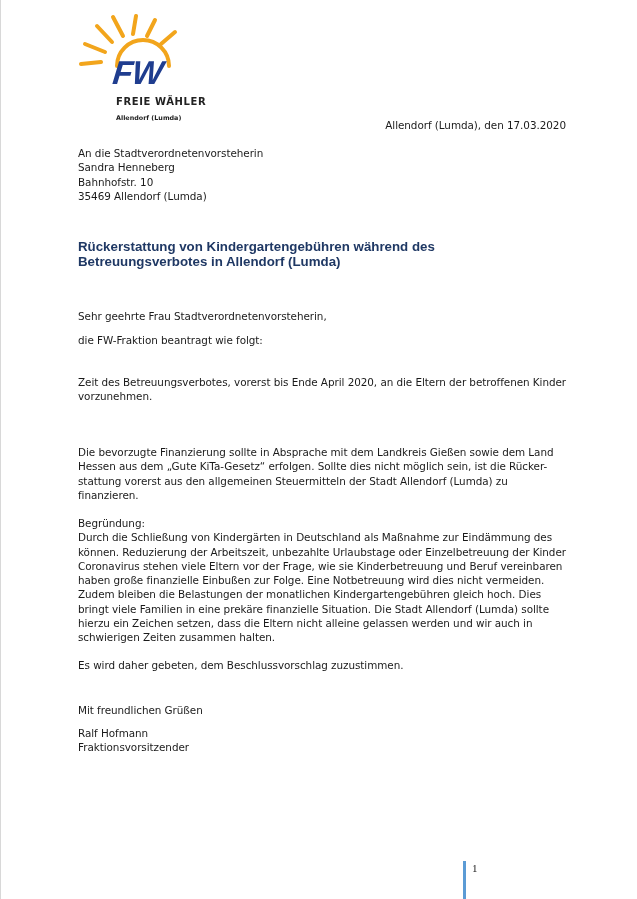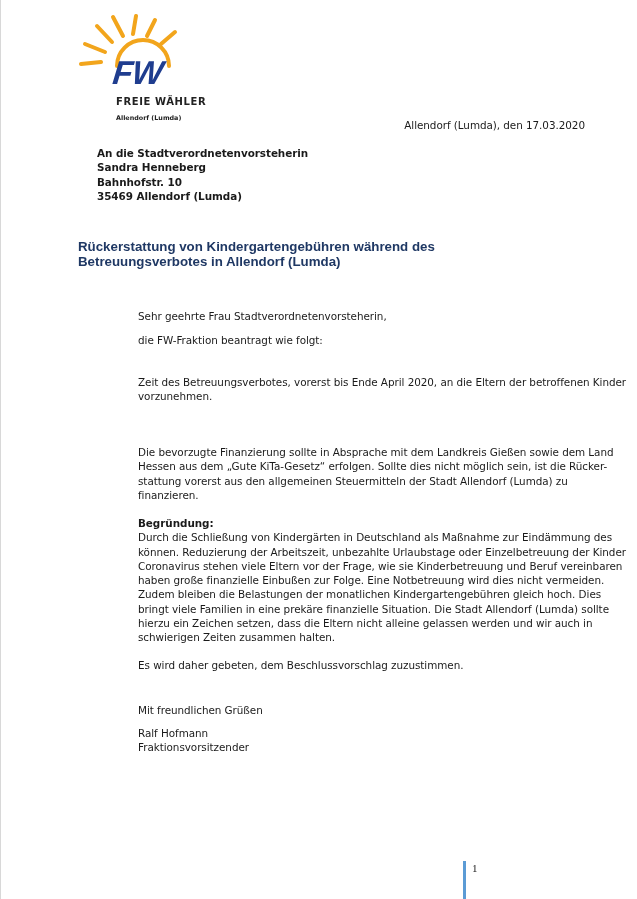--- a/index.html
+++ b/index.html
@@ -10,27 +10,27 @@
     .logo { position: absolute; left: 78px; top: 14px; width: 104px; height: 92px; }
     .logo svg { display: block; }
     .logo-fw { position: absolute; left: 34px; top: 42px; font-family: "Liberation Sans", sans-serif;
                font-weight: bold; font-style: italic; font-size: 33px; color: #1f3d8f;
                letter-spacing: -1px; line-height: 1; transform: skewX(-6deg); }
     .logo-t1 { position: absolute; left: 37px; top: 82px; font-size: 10px; font-weight: bold;
                letter-spacing: 0.6px; color: #222; white-space: nowrap; }
     .logo-t2 { position: absolute; left: 37px; top: 100px; font-size: 6.4px; font-weight: bold;
                color: #222; white-space: nowrap; }
     .txt { position: absolute; font-size: 10.4px; line-height: 14.3px; white-space: nowrap;
-           letter-spacing: -0.05px; padding-left: 19px; }
+           letter-spacing: -0.05px; }
     .date { left: 0; width: 565px; text-align: right; top: 118px; }
-    .addr { left: 77px; top: 146px; font-weight: bold; }
+    .addr { left: 77px; top: 146px; }
     .subject { position: absolute; left: 77px; top: 239px; width: 470px; font-family: "Liberation Sans", sans-serif;
                font-weight: bold; font-size: 13.3px; line-height: 15px; color: #1f3864; }
-    .p { left: 77px; margin-left: 41px; }
-    .bold { font-weight: bold; }
+    .p { left: 77px; }
+    .bold { font-weight: normal; }
     .pagenum-bar { position: absolute; left: 462px; top: 861px; width: 3px; height: 38px; background: #5b9bd5; }
     .pagenum { position: absolute; left: 471px; top: 862px; font-family: "Liberation Serif", serif; font-size: 11px; color: #222; }
   </style>
 </head>
 <body>
 
 <div class="page">
 
   <div class="logo">
     <svg width="104" height="60" viewBox="0 0 104 60">

